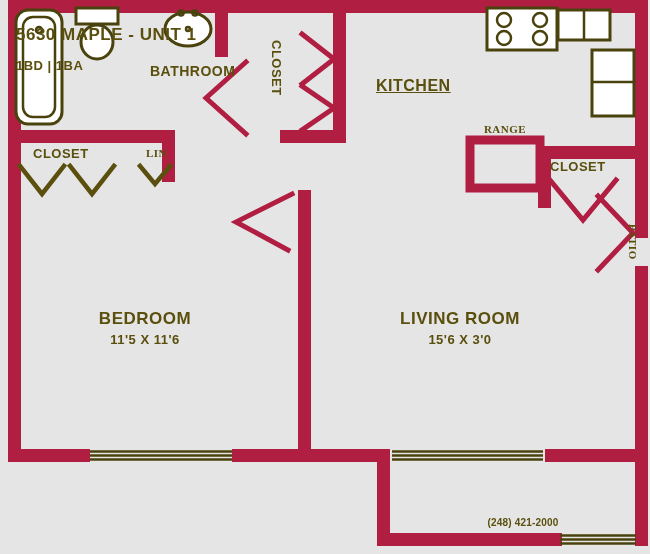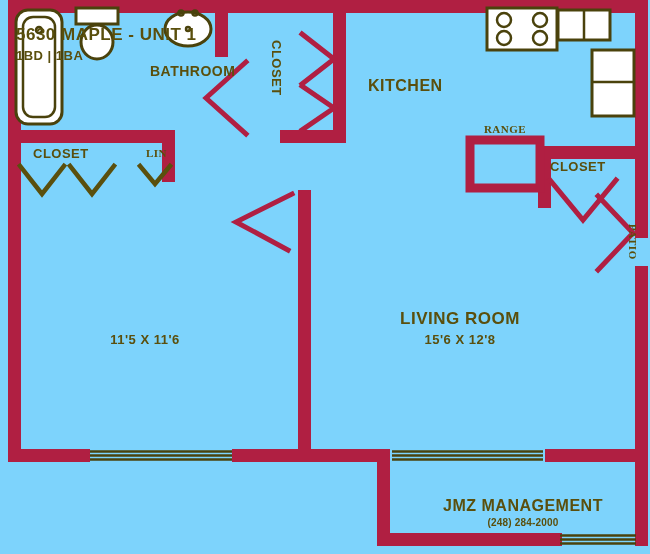--- a/index.html
+++ b/index.html
@@ -2,39 +2,39 @@
 <html style="--wall: #b01f42; --text: #5a4f0d; --fixture: #4a420c;"><head>
 <meta charset="utf-8">
 <style>
   :root{
     --wall:#b01f42;
     --text:#5a4f0d;
     --fixture:#4a420c;
   }
   html,body{margin:0;padding:0;background:#fff;}
   .plan{
-    position:relative;width:650px;height:554px;background:#7dd3fc;
+    position:relative;width:650px;height:554px;background:#e5e5e5;
     font-family:"Liberation Sans",sans-serif;overflow:hidden;
   }
   .plan svg{position:absolute;left:0;top:0;}
   .wall{fill:var(--wall);stroke:none;}
   .wall-outline{fill:none;stroke:var(--wall);stroke-width:9;}
   .door{fill:none;stroke:var(--wall);stroke-width:5;stroke-linecap:square;}
   .bifold{fill:none;stroke:var(--text);stroke-width:4.5;stroke-linecap:square;}
   .fixture{fill:#fff;stroke:var(--fixture);stroke-width:3;}
   .fixline{fill:none;stroke:var(--fixture);stroke-width:2.5;}
   .window-line{stroke:var(--fixture);stroke-width:2.5;}
   .lbl{
     position:absolute;color:var(--text);font-weight:bold;
     letter-spacing:.5px;white-space:nowrap;line-height:1;
   }
   .center{text-align:center;}
   .vert{writing-mode:vertical-rl;text-orientation:mixed;}
   .t-title{font-size:17px;}
-  .t-sub{font-size:13px;}
+  .t-sub{font-size:13px;margin-top:10px;}
   .t-room{font-size:17px;}
   .t-dim{font-size:13px;}
   .t-med{font-size:16px;}
   .t-sm{font-size:13px;}
   .t-xs{font-size:11px;font-family:Liberation Serif, serif;}
   .t-phone{font-size:10px;letter-spacing:.2px;}
 </style>
 </head>
 <body>
 
@@ -124,26 +124,26 @@
     </g>
   </svg>
 
   <div class="lbl t-title" style="left:16px;top:26px;">5630 MAPLE - UNIT 1</div>
   <div class="lbl t-sub" style="left:16px;top:49px;">1BD | 1BA</div>
 
   <div class="lbl t-sm" style="left:110px;top:64px;font-size:14px;padding-left:40px;">BATHROOM</div>
   <div class="lbl t-sm" style="left:33px;top:147px;">CLOSET</div>
   <div class="lbl t-xs" style="left:146px;top:148px;">LIN</div>
   <div class="lbl t-sm vert" style="left:270px;top:40px;">CLOSET</div>
-  <div class="lbl t-med" style="left:368px;top:78px;">KITCHEN</div>
+  <div class="lbl t-med" style="left:376px;top:78px;text-decoration:underline;">KITCHEN</div>
   <div class="lbl t-xs center" style="left:470px;top:124px;width:70px;">RANGE</div>
   <div class="lbl t-sm" style="left:550px;top:160px;">CLOSET</div>
   <div class="lbl t-xs vert" style="left:627px;top:224px;">PATIO</div>
 
+  <div class="lbl t-room center" style="left:95px;top:310px;width:100px;">BEDROOM</div>
   <div class="lbl t-dim center" style="left:95px;top:333px;width:100px;">11'5 X 11'6</div>
 
   <div class="lbl t-room center" style="left:390px;top:310px;width:140px;">LIVING ROOM</div>
-  <div class="lbl t-dim center" style="left:390px;top:333px;width:140px;">15'6 X 12'8</div>
+  <div class="lbl t-dim center" style="left:390px;top:333px;width:140px;">15'6 X 3'0</div>
 
-  <div class="lbl t-med center" style="left:433px;top:498px;width:180px;">JMZ MANAGEMENT</div>
-  <div class="lbl t-phone center" style="left:433px;top:518px;width:180px;">(248) 284-2000</div>
+  <div class="lbl t-phone center" style="left:433px;top:518px;width:180px;">(248) 421-2000</div>
 
 </div>
 
 </body></html>

